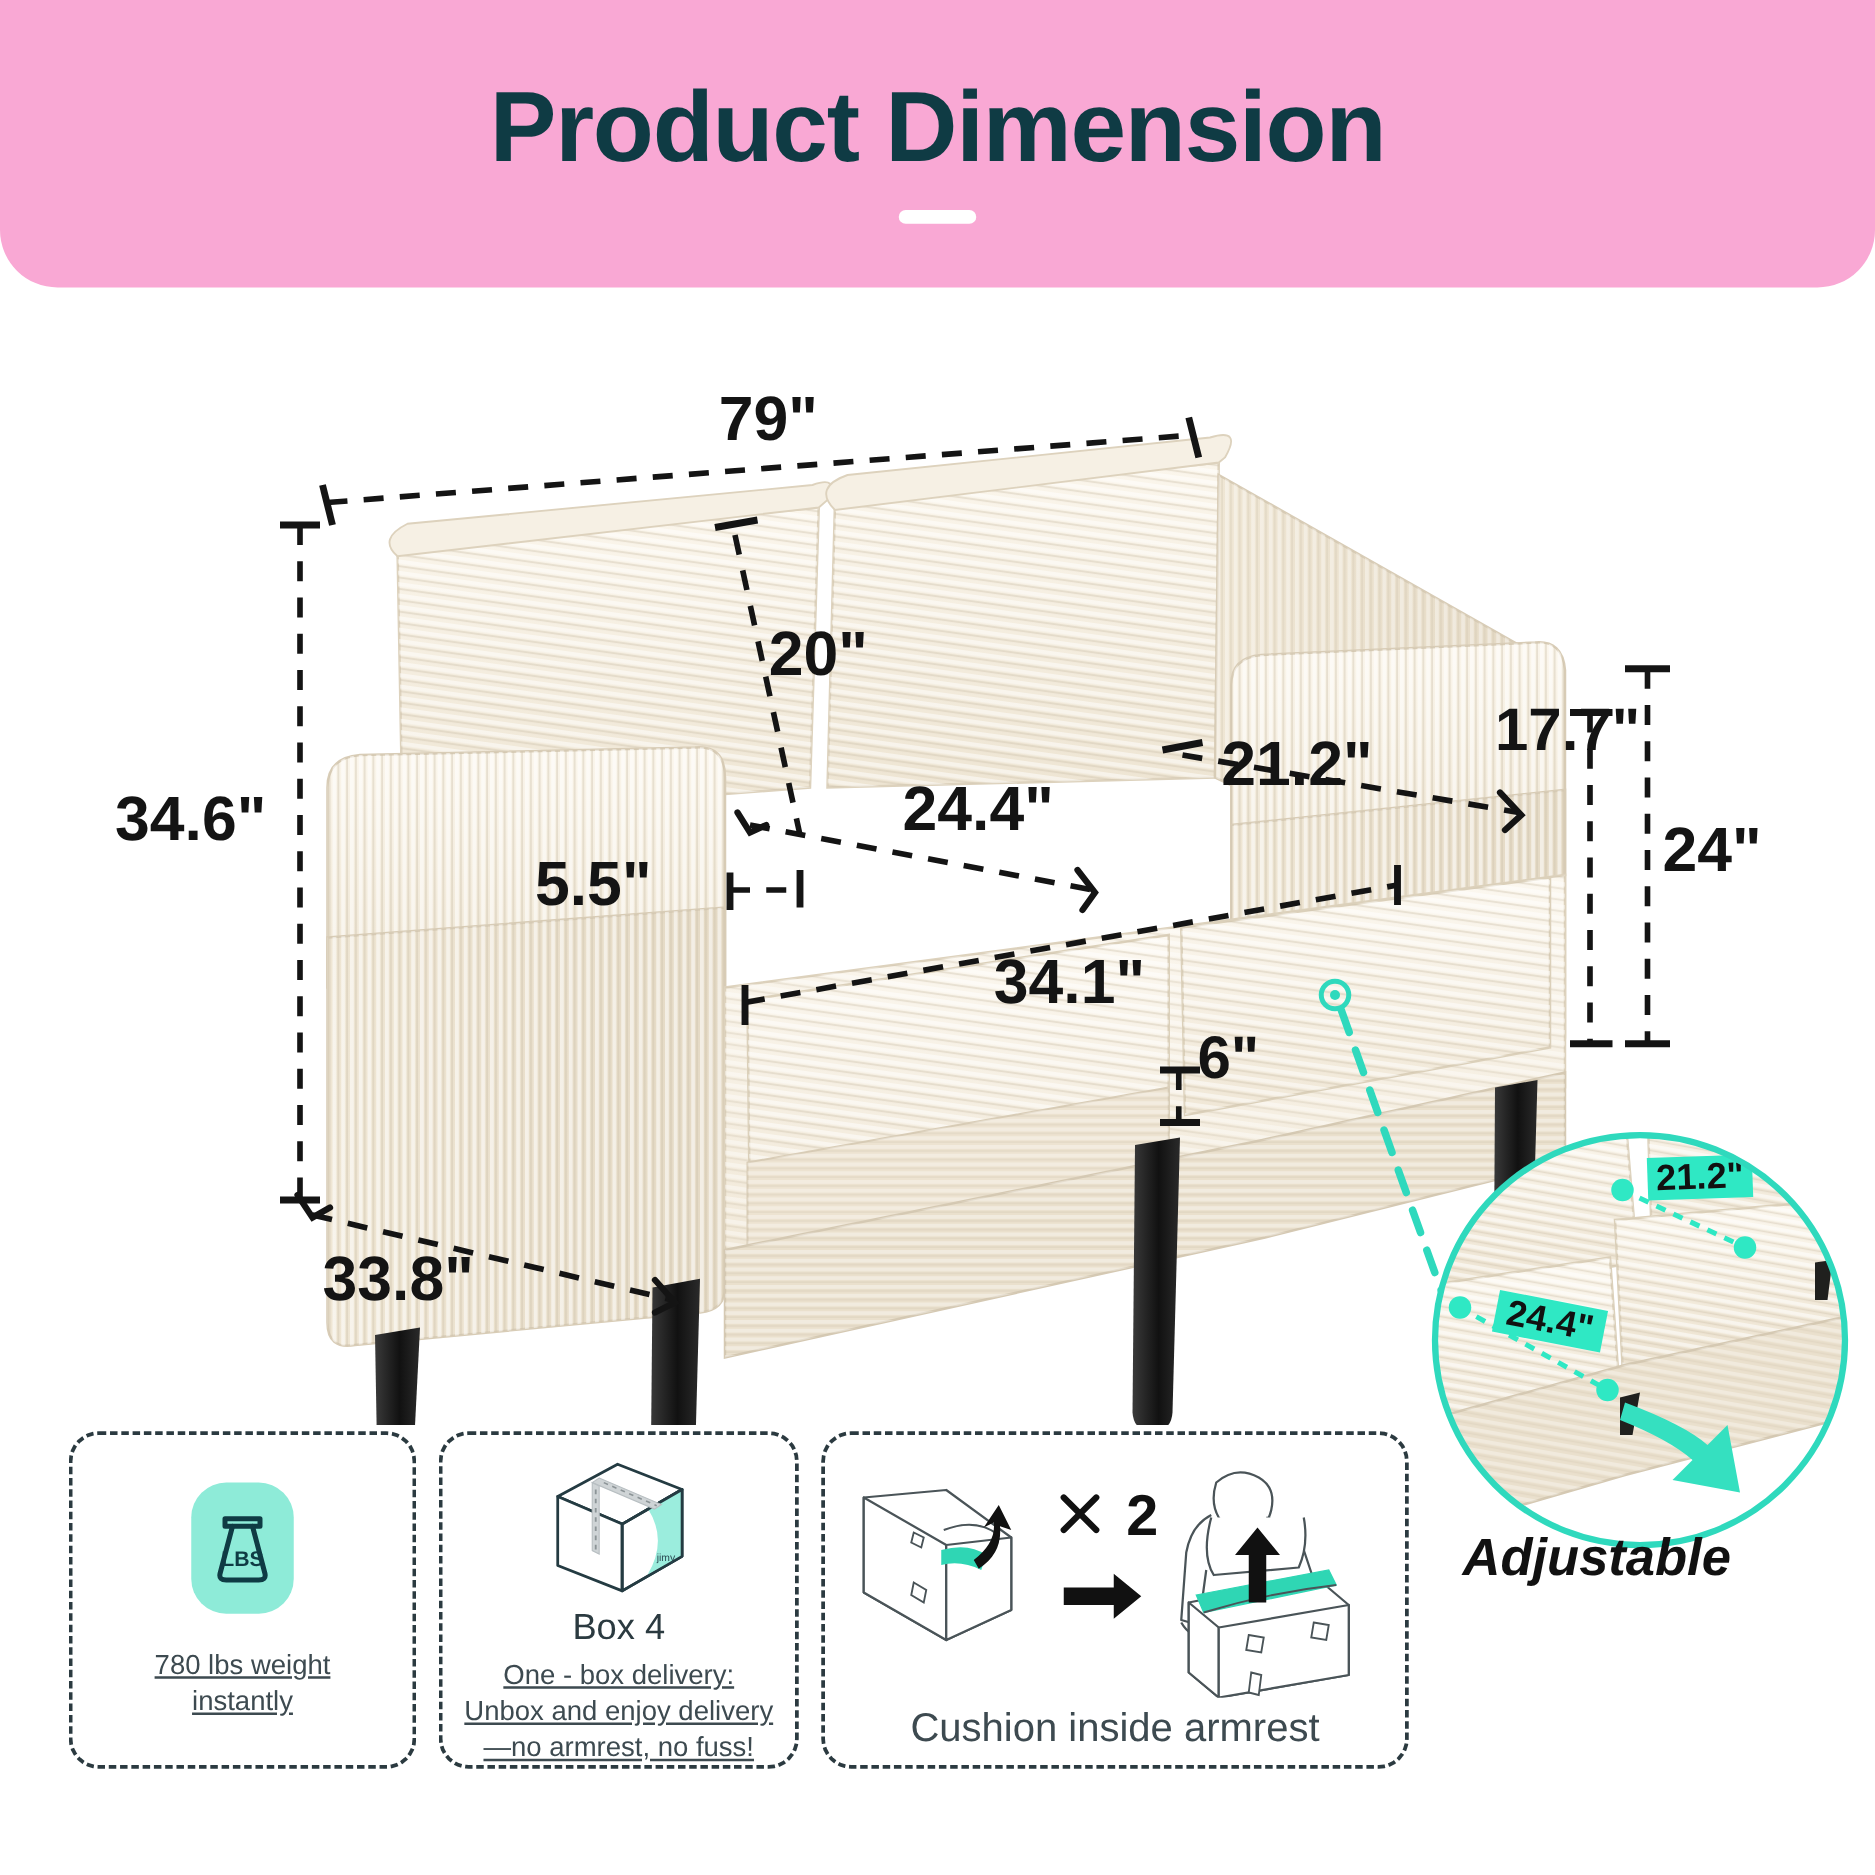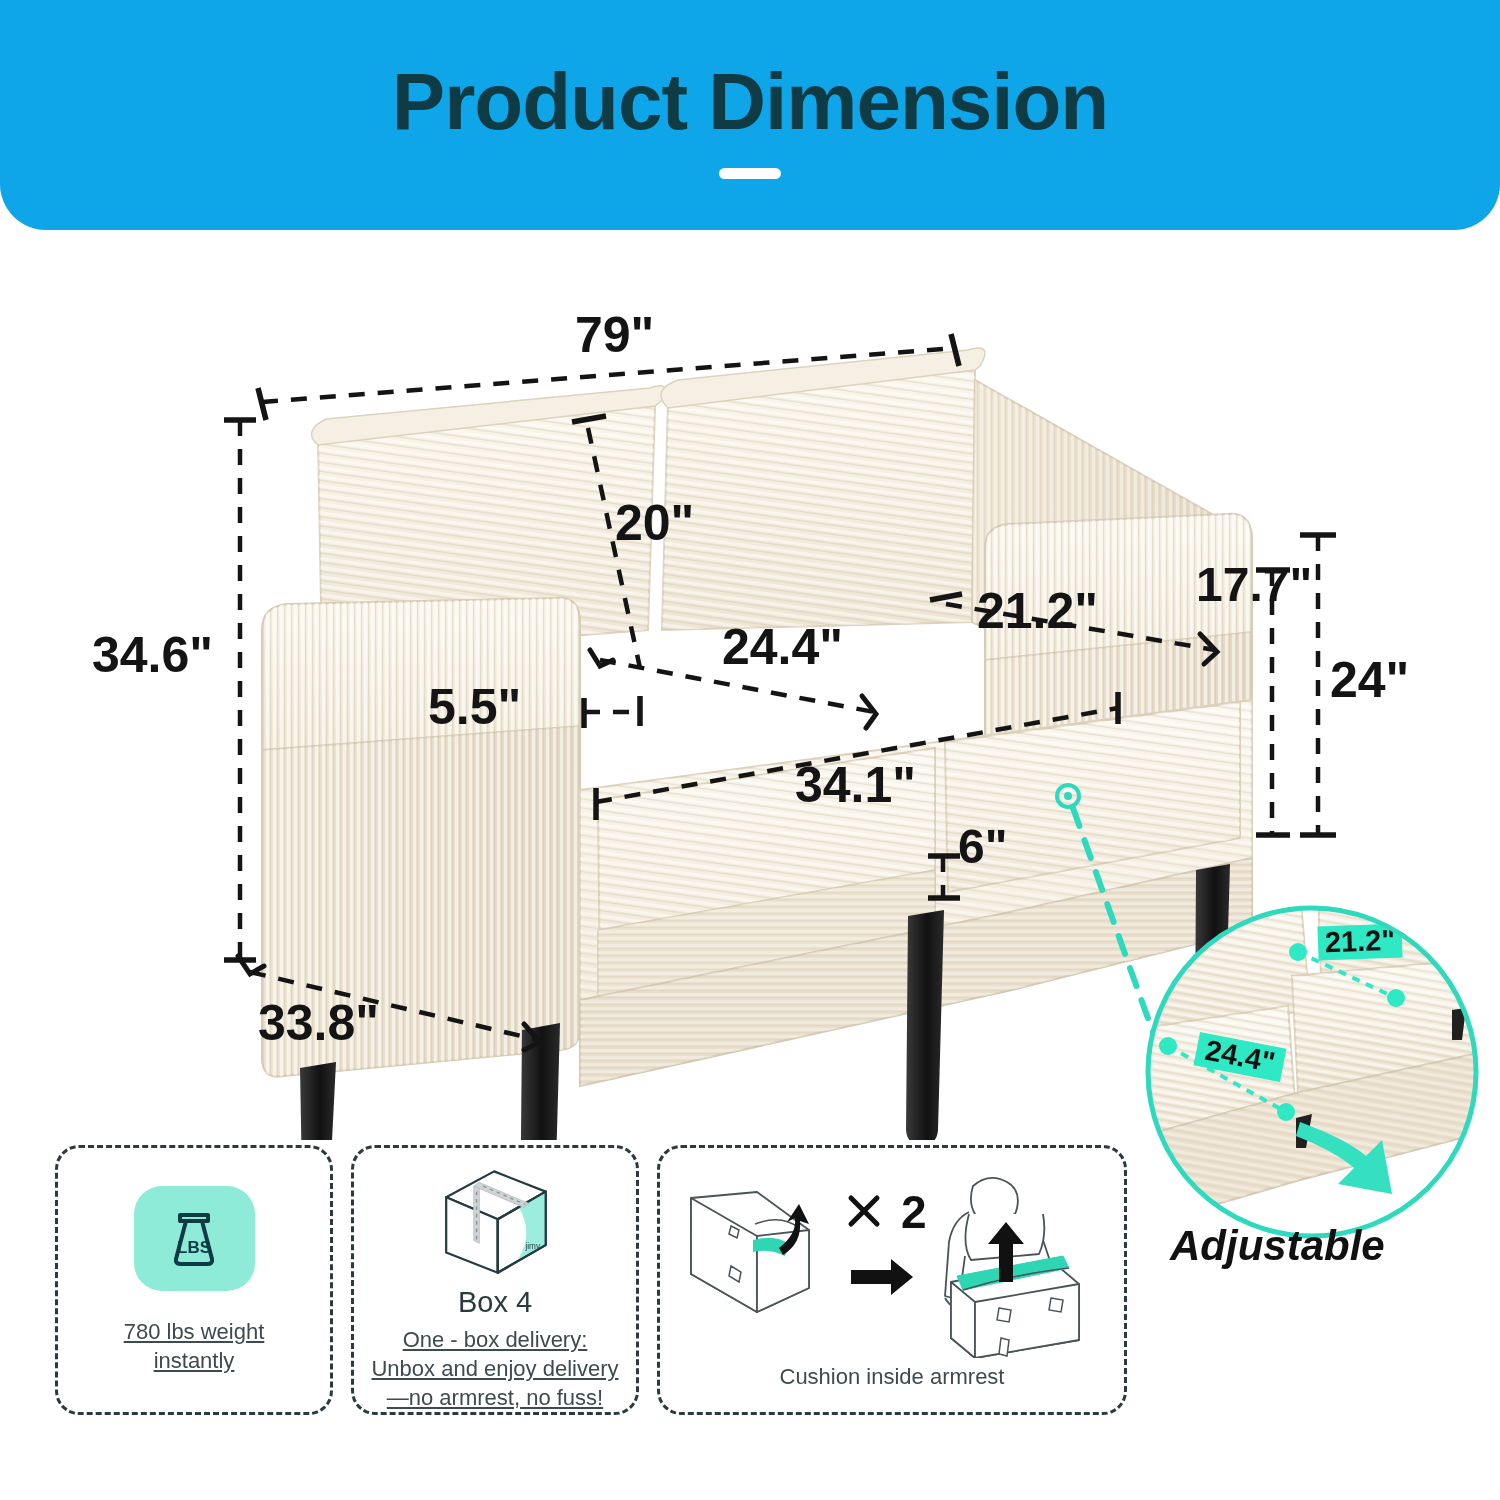--- a/index.html
+++ b/index.html
@@ -7,21 +7,21 @@
   body {
     background:#ffffff;
     font-family:"Liberation Sans", sans-serif;
     position:relative;
     overflow:hidden;
   }
 
   
   .header {
     position:absolute; left:0; top:0; width:1500px; height:230px;
-    background:#0ea5e9;
+    background:#f9a8d4;
     border-bottom-left-radius:46px; border-bottom-right-radius:46px;
     display:flex; flex-direction:column; align-items:center; justify-content:center;
   }
   .header-title {
     font-size:80px; font-weight:bold; color:#0f3b44;
     letter-spacing:-1px; line-height:1; margin-top:10px;
   }
   .header-rule {
     width:62px; height:11px; background:#ffffff; border-radius:6px; margin-top:26px;
   }
@@ -62,30 +62,30 @@
   .card {
     border:3px dashed #2b3a40; border-radius:24px;
     background:#fff; position:relative;
     display:flex; flex-direction:column; align-items:center;
   }
   .card-weight { width:278px; height:270px; padding-top:38px; }
   .card-box    { width:288px; height:270px; padding-top:16px; }
   .card-cushion{ width:470px; height:270px; padding-top:14px; }
 
   .lbs-badge {
-    width:121px; height:105px; border-radius:28px; background:#8eebd8;
+    width:82px; height:105px; border-radius:28px; background:#8eebd8;
     display:flex; align-items:center; justify-content:center;
   }
   .card-text {
     font-size:22px; color:#3d4a50; text-align:center; line-height:1.32;text-decoration:underline;
   }
   .weight-text { margin-top:26px; }
   .box-title { font-size:29px; color:#2b3a40; margin-top:4px; }
   .box-text { margin-top:6px; font-size:22px; }
-  .cushion-text { font-size:22px; color:#3d4a50; margin-top:6px; }
+  .cushion-text { font-size:32px; color:#3d4a50; margin-top:6px; }
 </style>
 </head>
 <body>
 
 <div class="header">
   <div class="header-title">Product Dimension</div>
   <div class="header-rule"></div>
 </div>
 
 <div class="diagram">

